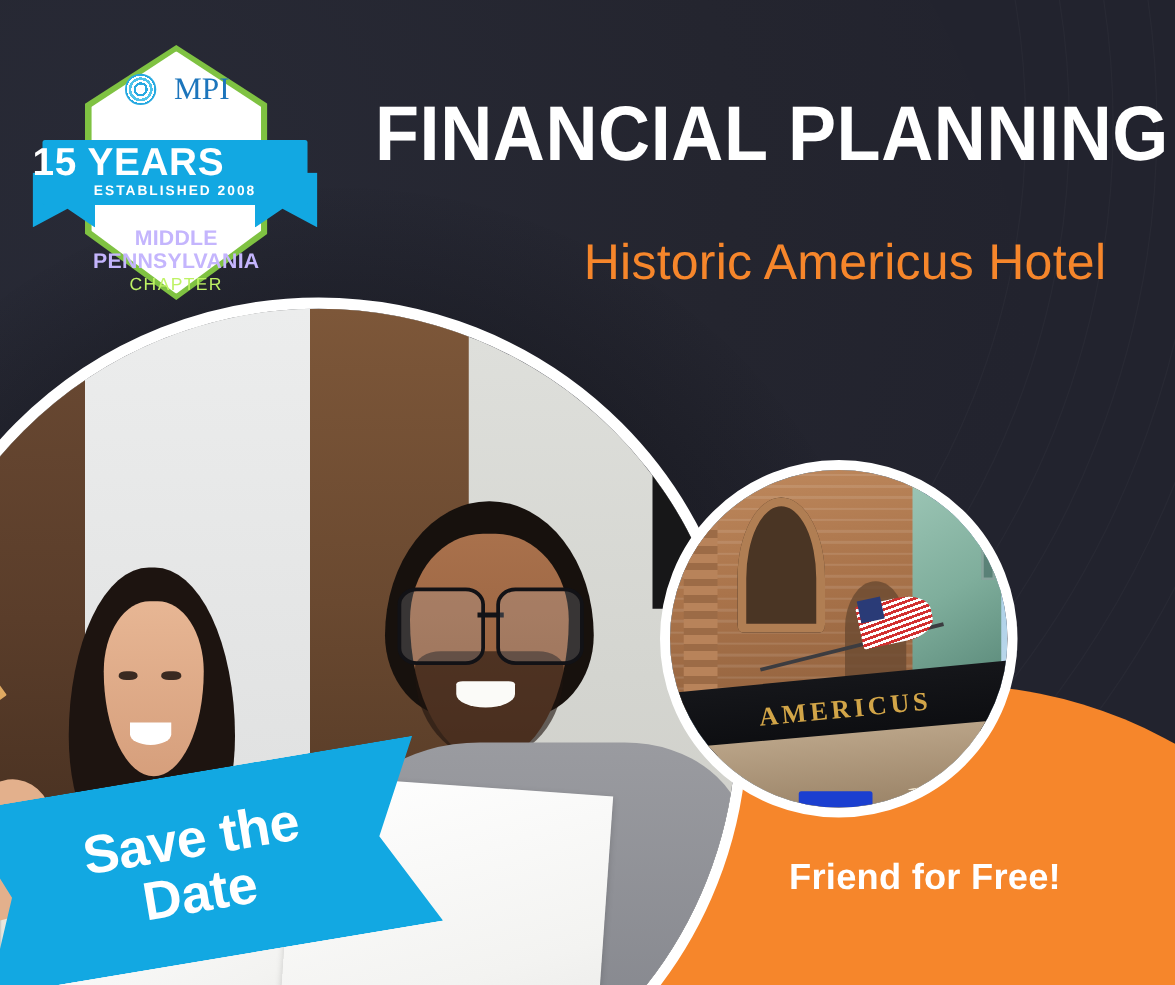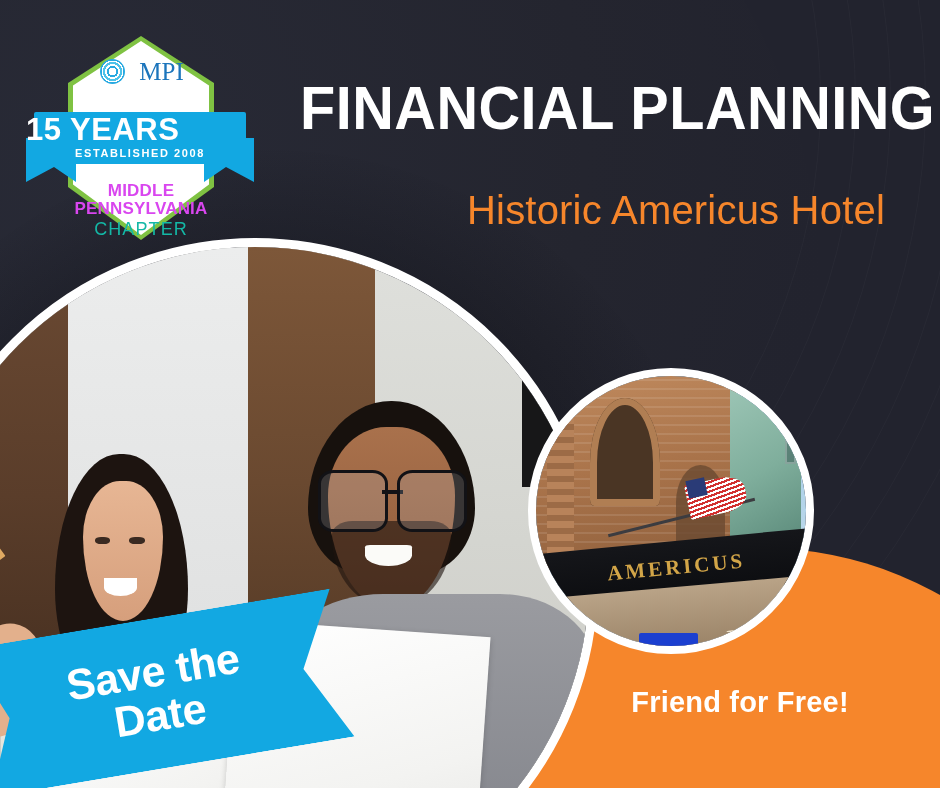--- a/index.html
+++ b/index.html
@@ -458,29 +458,29 @@
   }
   .badge-chapter {
     position: absolute;
     left: 44px; top: 148px;
     width: 142px;
     text-align: center;
     z-index: 3;
   }
   .badge-chapter .l1,
   .badge-chapter .l2 {
-    color: #d946ef;
+    color: #c4b5fd;
     font-size: 17px;
     font-weight: 700;
     letter-spacing: .2px;
     line-height: 1.06;
   }
   .badge-chapter .l3 {
-    color: #14b8a6;
-    font-size: 18px;
+    color: #bef264;
+    font-size: 14px;
     font-weight: 400;
     letter-spacing: 1.1px;
     line-height: 1.3;
   }
 </style>
 </head>
 <body>
 
 <div id="flyer">
 

